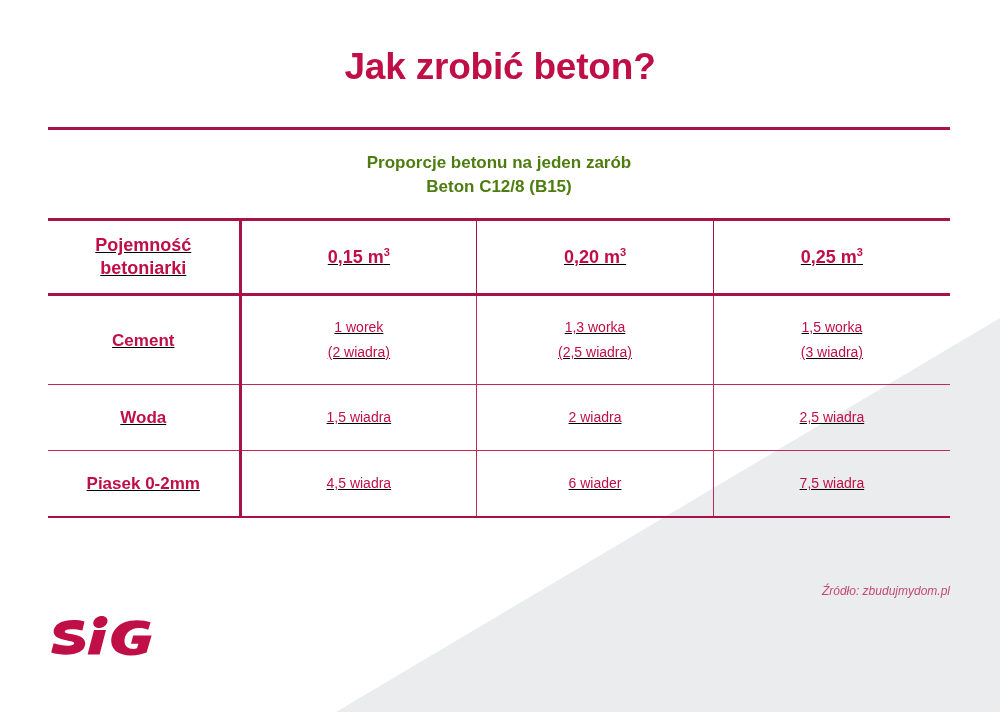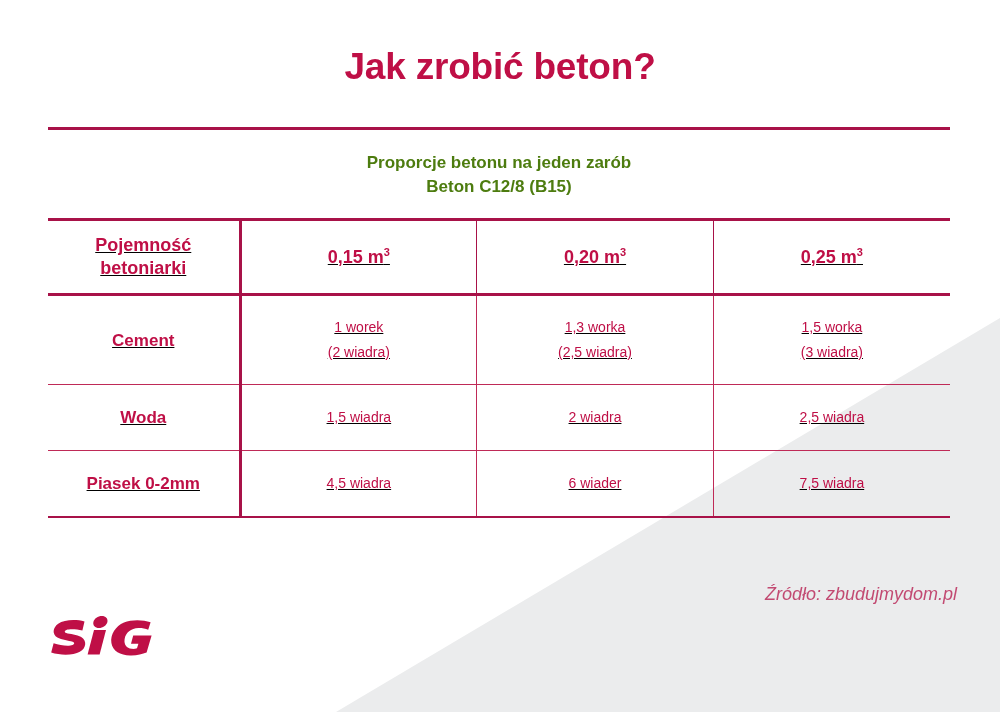--- a/index.html
+++ b/index.html
@@ -125,23 +125,23 @@
   }
   tbody tr.row-tall td { height: 88px; }
   tbody tr.row-std  td { height: 65px; }
 
   .cell-line { display: block; }
   .cell-sub  { display: block; }
 
   
   #source {
     position: absolute;
-    right: 43px;
+    right: 50px;
     top: 584px;
-    font-size: 18px;
+    font-size: 12px;
     font-style: italic;
     color: #c24a72;
     z-index: 2;
   }
 
   
   #logo {
     position: absolute;
     left: 50px;
     top: 614px;

